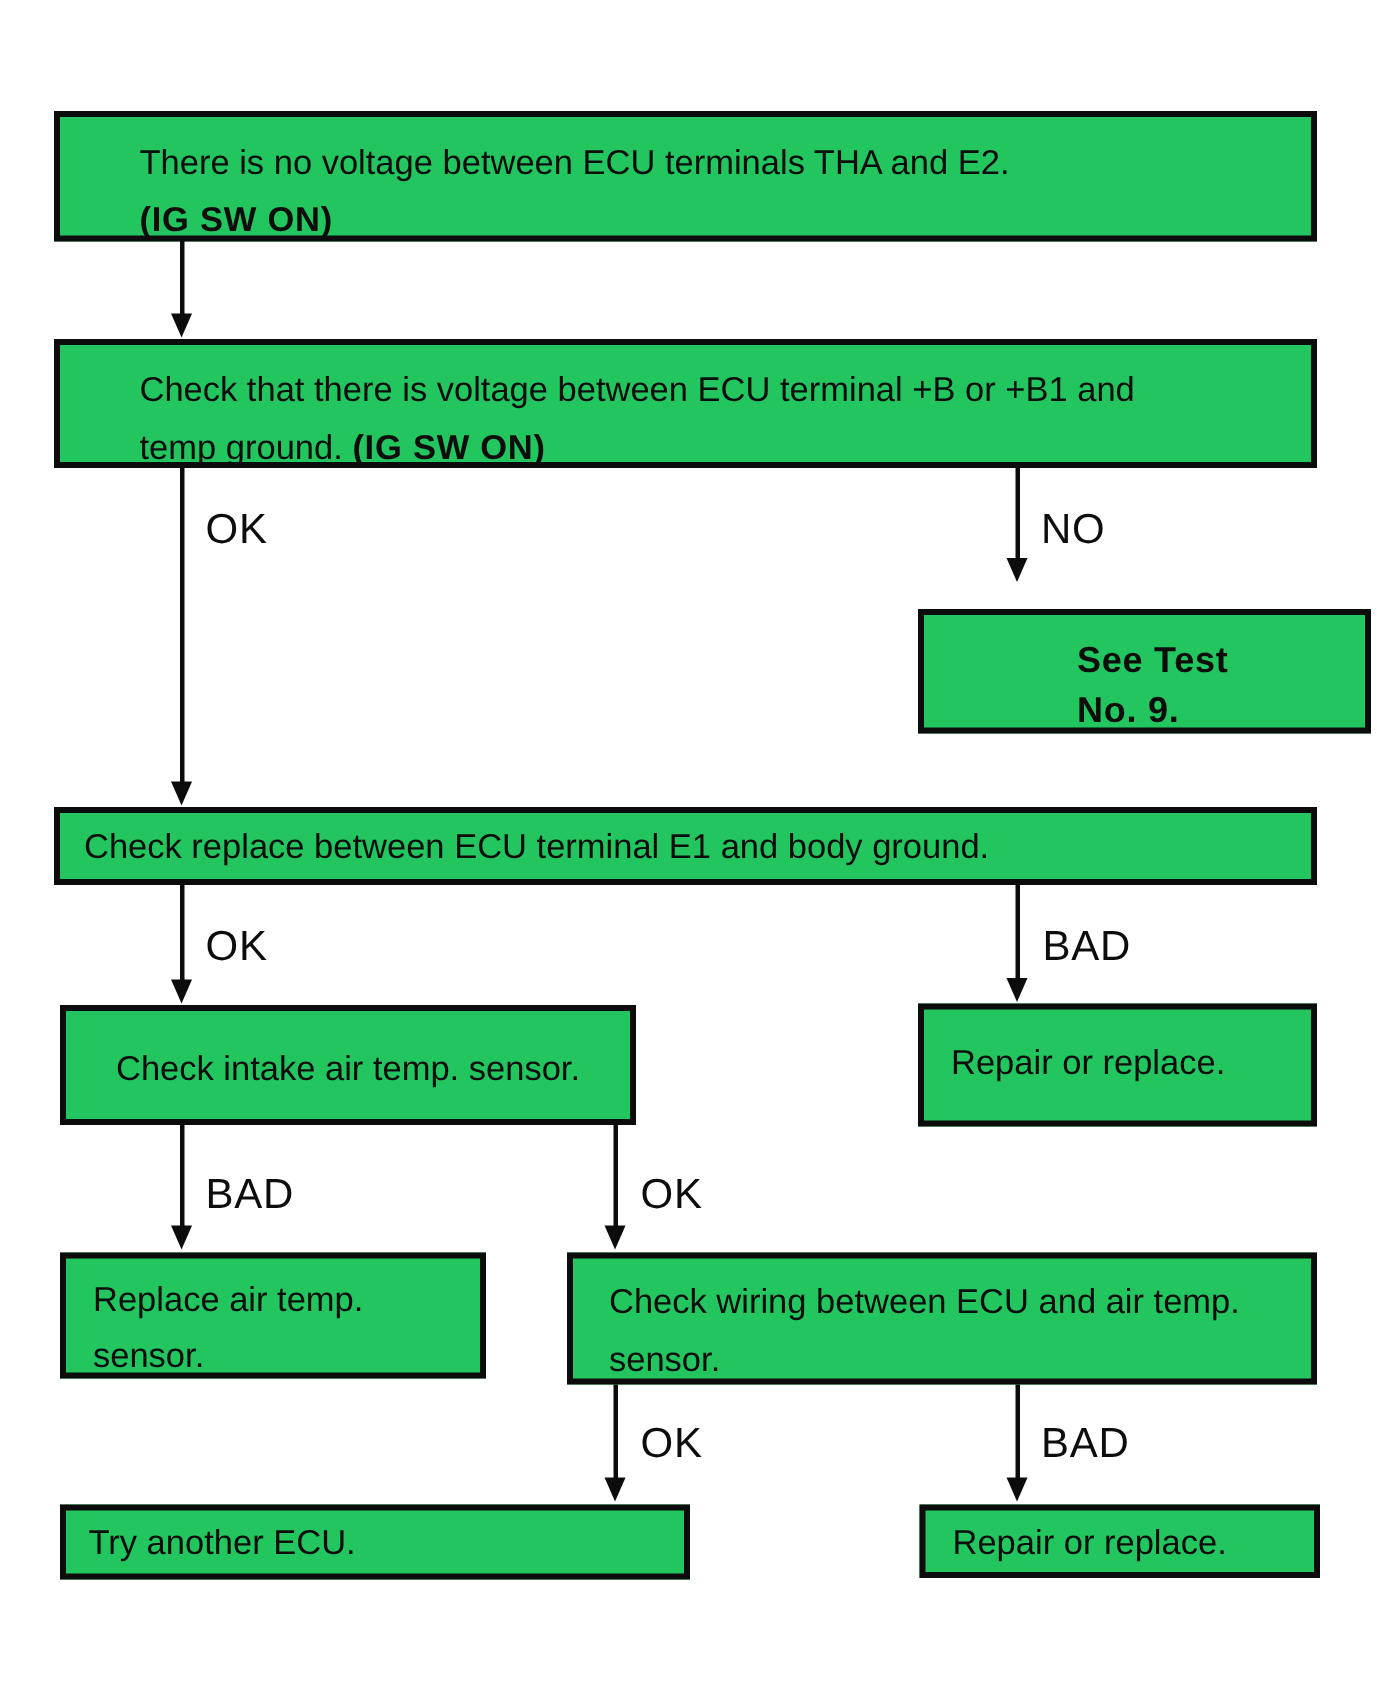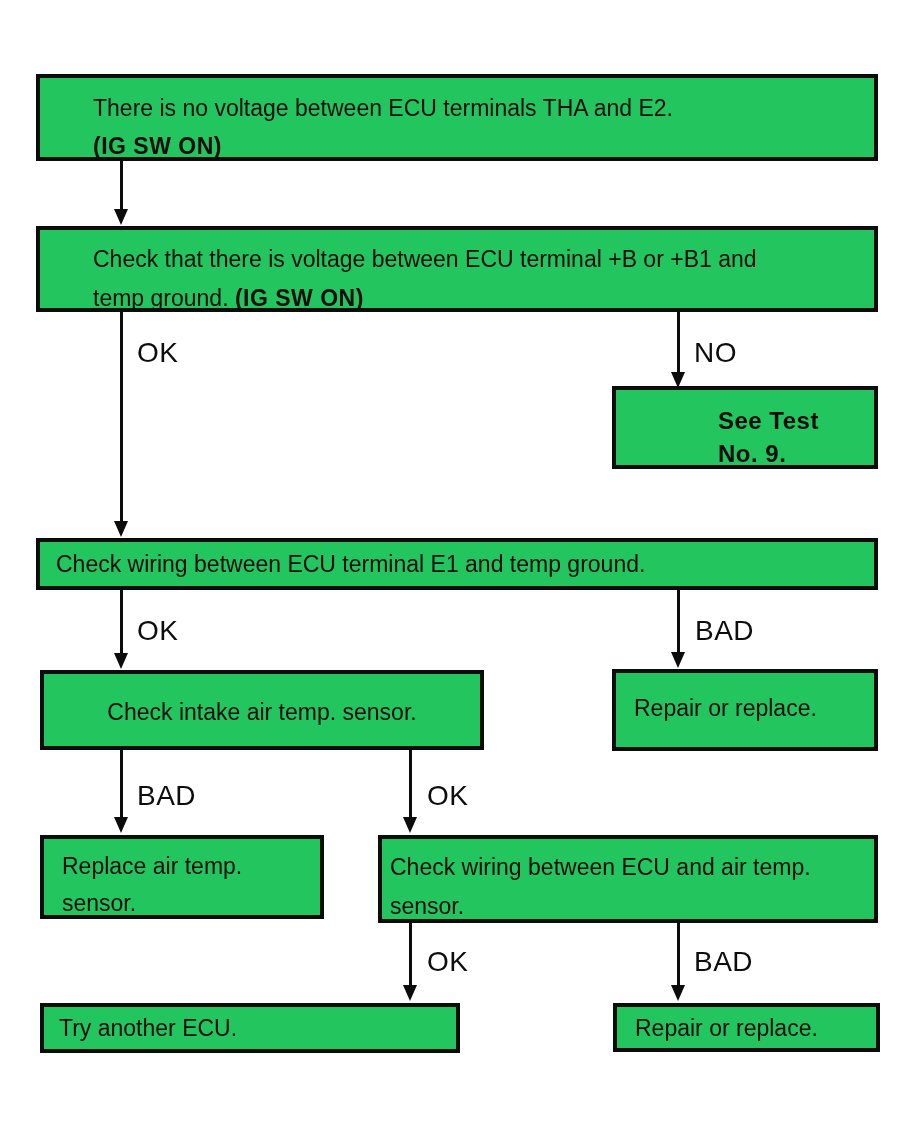--- a/index.html
+++ b/index.html
@@ -59,59 +59,59 @@
   </div>
 
   <div class="vline" style="left:120px;top:312px;height:211px;"></div>
   <div class="arrowhead" style="left:114px;top:521px;"></div>
   <div class="edge-label" style="left:137px;top:337px;">OK</div>
 
   <div class="vline" style="left:677px;top:312px;height:62px;"></div>
   <div class="arrowhead" style="left:671px;top:372px;"></div>
   <div class="edge-label" style="left:694px;top:337px;">NO</div>
 
-  <div class="node bold" style="left:612px;top:386px;width:266px;height:83px;padding:14px 0 0 102px;line-height:33px;font-size:24px;">
+  <div class="node bold" style="left:612px;top:406px;width:302px;height:83px;padding:14px 0 0 102px;line-height:33px;font-size:24px;">
     <div>See Test</div>
     <div>No. 9.</div>
   </div>
 
   <div class="node vcenter" style="left:36px;top:538px;width:842px;height:52px;padding-left:16px;">
-    <span>Check wiring between ECU terminal E1 and temp ground.</span>
+    <span>Check replace between ECU terminal E1 and body ground.</span>
   </div>
 
   <div class="vline" style="left:120px;top:590px;height:65px;"></div>
   <div class="arrowhead" style="left:114px;top:653px;"></div>
   <div class="edge-label" style="left:137px;top:615px;">OK</div>
 
   <div class="vline" style="left:677px;top:590px;height:64px;"></div>
   <div class="arrowhead" style="left:671px;top:652px;"></div>
   <div class="edge-label" style="left:695px;top:615px;">BAD</div>
 
-  <div class="node" style="left:40px;top:670px;width:444px;height:80px;padding-top:19px;text-align:center;">
+  <div class="node" style="left:40px;top:670px;width:384px;height:80px;padding-top:19px;text-align:center;">
     <span>Check intake air temp. sensor.</span>
   </div>
 
   <div class="node" style="left:612px;top:669px;width:266px;height:82px;padding:16px 0 0 18px;">
     <span>Repair or replace.</span>
   </div>
 
   <div class="vline" style="left:120px;top:750px;height:69px;"></div>
   <div class="arrowhead" style="left:114px;top:817px;"></div>
   <div class="edge-label" style="left:137px;top:780px;">BAD</div>
 
   <div class="vline" style="left:409px;top:750px;height:69px;"></div>
   <div class="arrowhead" style="left:403px;top:817px;"></div>
   <div class="edge-label" style="left:427px;top:780px;">OK</div>
 
   <div class="node" style="left:40px;top:835px;width:284px;height:84px;padding:9px 0 0 18px;line-height:37px;">
     <div>Replace air temp.</div>
     <div>sensor.</div>
   </div>
 
-  <div class="node" style="left:378px;top:835px;width:500px;height:88px;padding:9px 0 0 8px;line-height:39px;">
+  <div class="node" style="left:378px;top:835px;width:500px;height:88px;padding:9px 0 0 24px;line-height:39px;">
     <div>Check wiring between ECU and air temp.</div>
     <div>sensor.</div>
   </div>
 
   <div class="vline" style="left:409px;top:923px;height:64px;"></div>
   <div class="arrowhead" style="left:403px;top:985px;"></div>
   <div class="edge-label" style="left:427px;top:946px;">OK</div>
 
   <div class="vline" style="left:677px;top:923px;height:64px;"></div>
   <div class="arrowhead" style="left:671px;top:985px;"></div>

